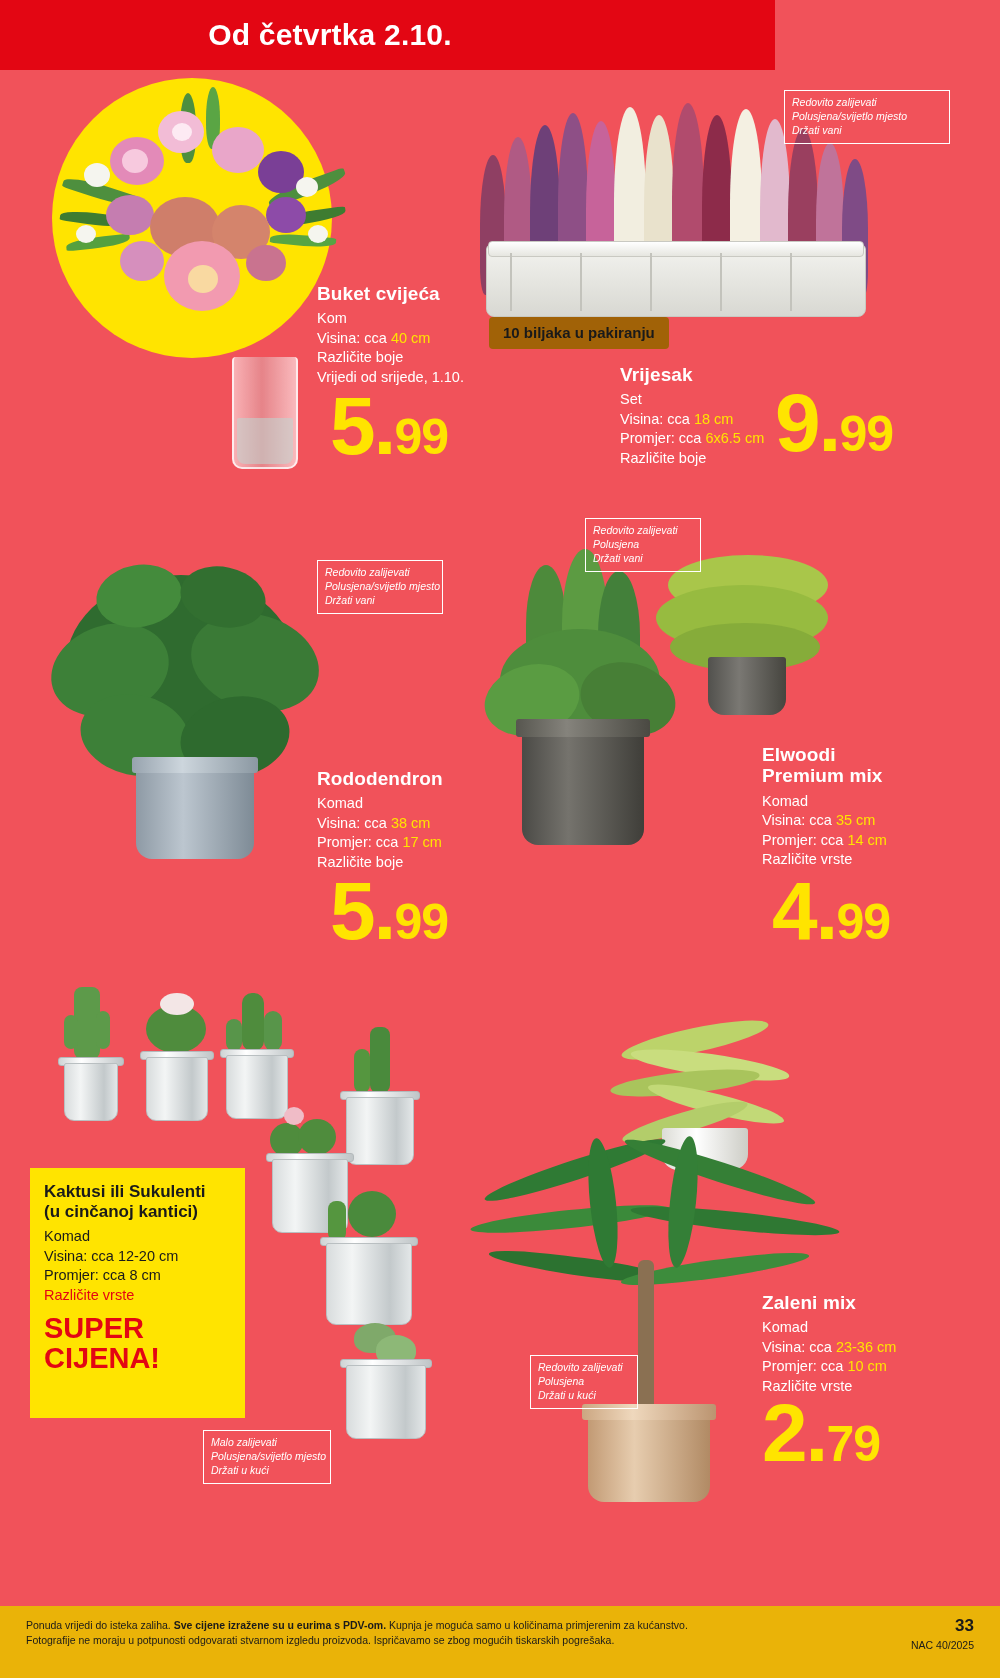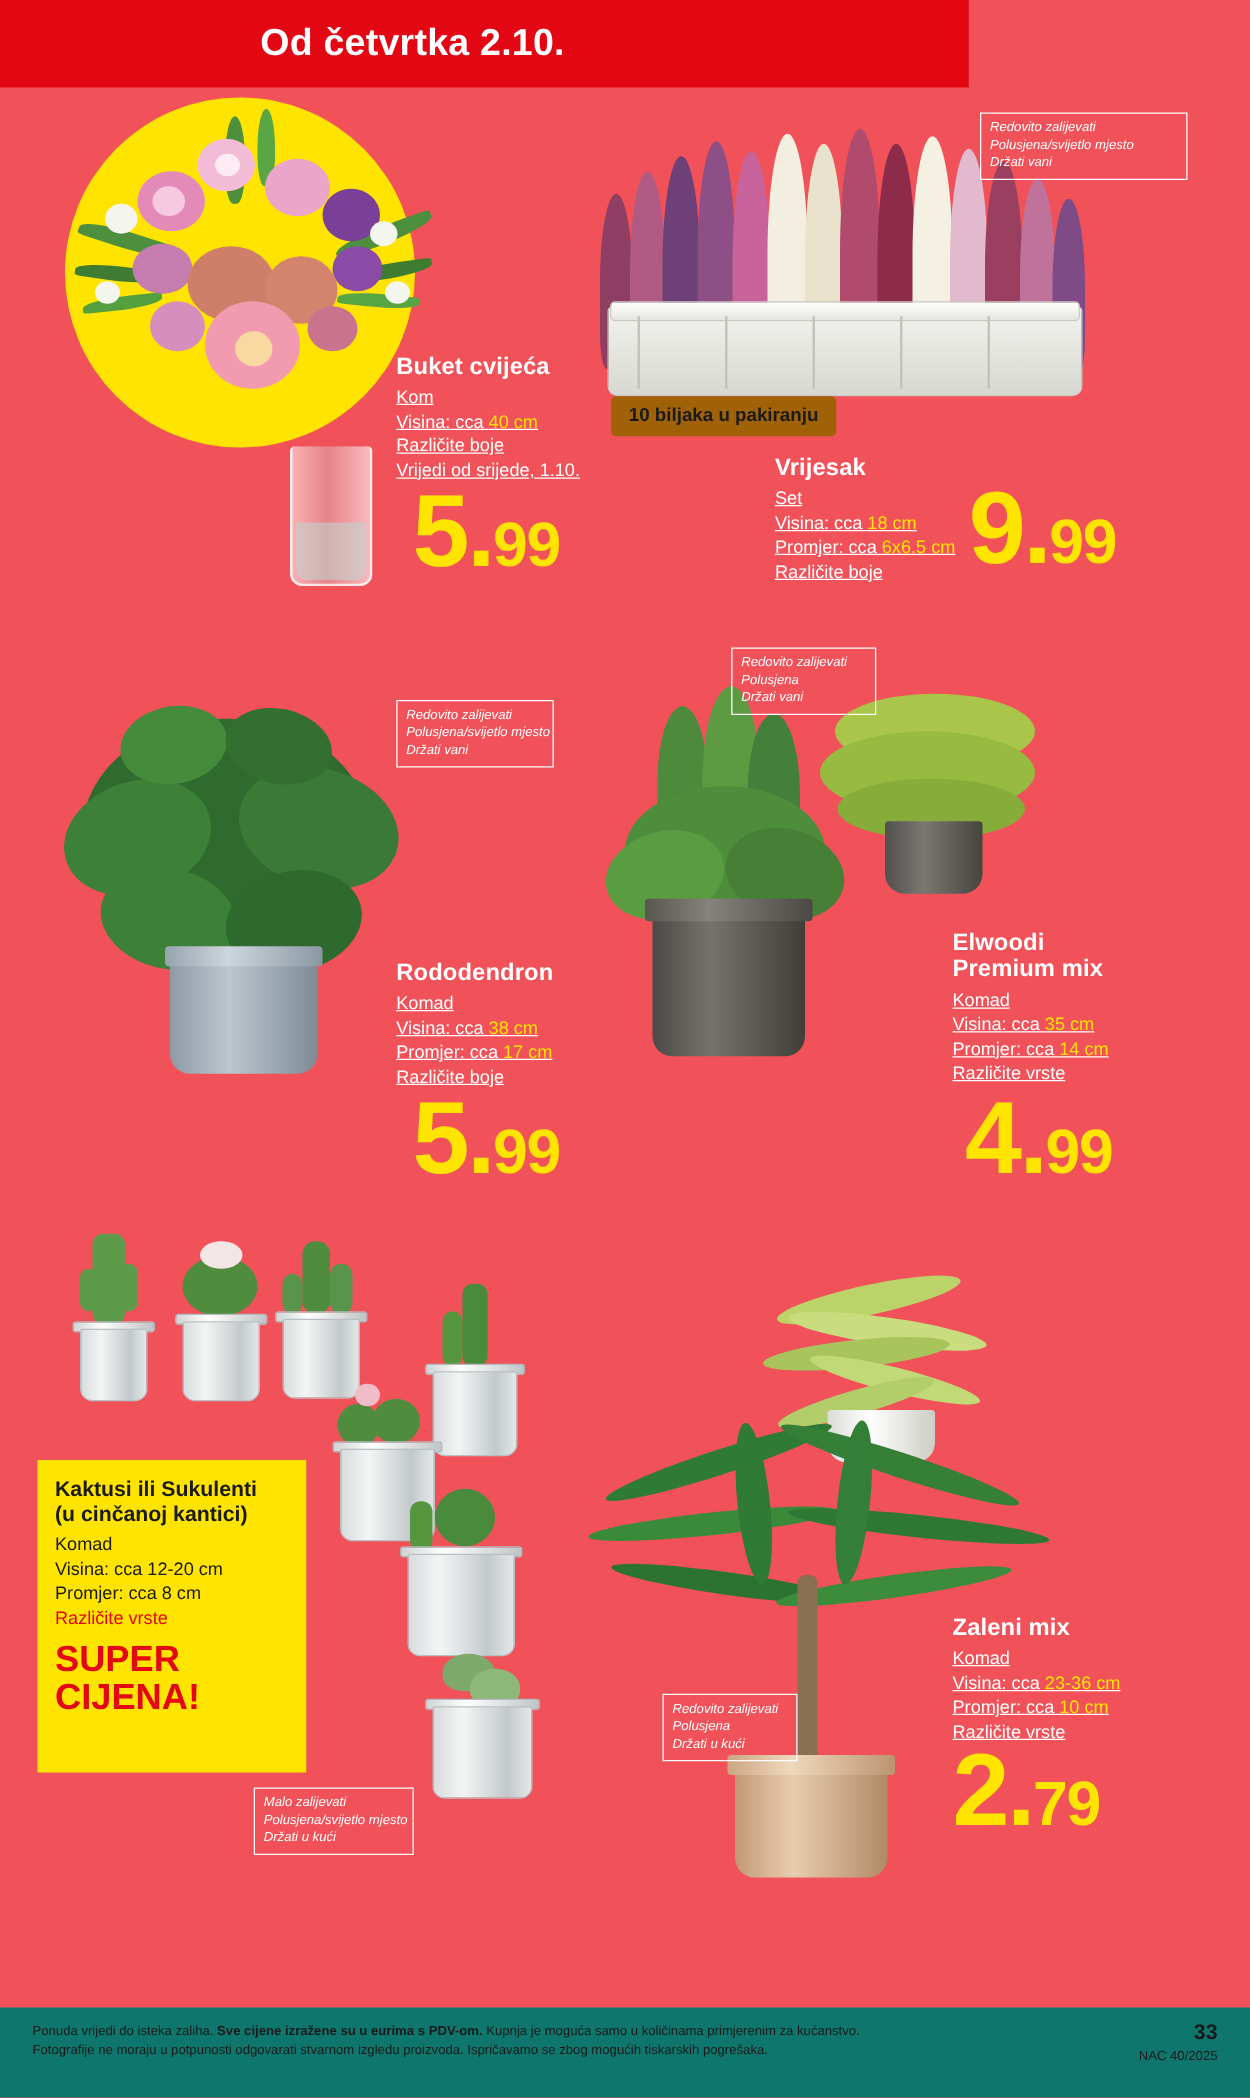--- a/index.html
+++ b/index.html
@@ -50,21 +50,20 @@
     color: #ffffff;
     line-height: 1.12;
     margin: 0 0 5px 0;
     letter-spacing: .1px;
   }
   .prod-line {
     font-size: 14.5px;
     color: #ffffff;
     line-height: 1.35;
     white-space: nowrap;
-    text-decoration: underline;
   }
   .hl { color: #ffe400; }
 
   
   .price {
     color: #ffe400;
     font-weight: bold;
     line-height: 0.8;
     letter-spacing: -2px;
     display: inline-block;
@@ -139,21 +138,21 @@
     margin-top: 9px;
   }
 
   
   .footer {
     position: absolute;
     left: 0;
     bottom: 0;
     width: 1000px;
     height: 72px;
-    background: #0f766e;
+    background: #eab308;
   }
   .footer-text {
     position: absolute;
     left: 26px;
     top: 12px;
     width: 700px;
     font-size: 10.5px;
     color: #1a1a1a;
     line-height: 1.45;
   }

